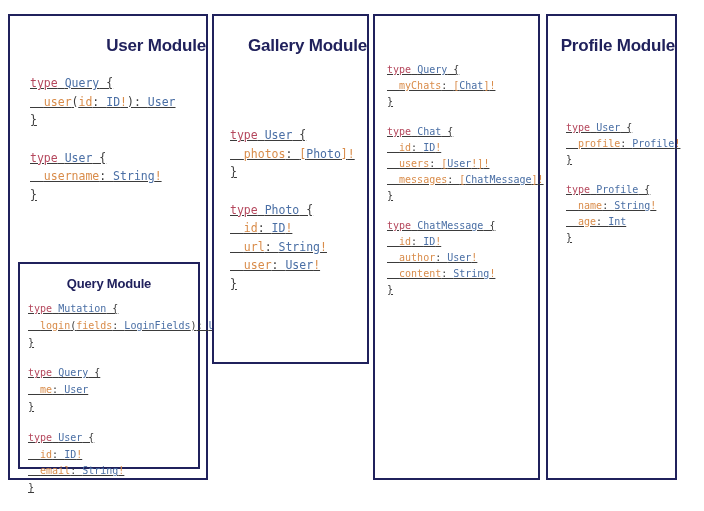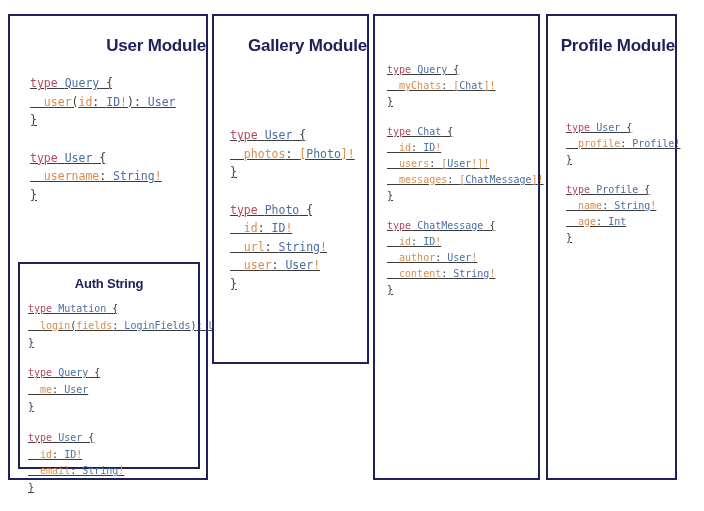--- a/index.html
+++ b/index.html
@@ -139,21 +139,21 @@
 </head>
 <body>
 
 <div class="canvas">
 
   <div class="panel" id="panel-user">
     <div class="panel-title">User Module</div>
     <div class="code"><div class="code-block"><div><span class="k">type</span><span class="p"> </span><span class="t">Query</span><span class="p"> {</span></div><div><span class="p">  </span><span class="f">user</span><span class="p">(</span><span class="f">id</span><span class="p">: </span><span class="t">ID</span><span class="b">!</span><span class="p">)</span><span class="p">: </span><span class="t">User</span></div><div><span class="p">}</span></div></div><div class="code-block"><div><span class="k">type</span><span class="p"> </span><span class="t">User</span><span class="p"> {</span></div><div><span class="p">  </span><span class="f">username</span><span class="p">: </span><span class="t">String</span><span class="b">!</span></div><div><span class="p">}</span></div></div></div>
 
     <div id="panel-auth">
-      <div class="panel-title">Auth String</div>
+      <div class="panel-title">Query Module</div>
       <div class="code"><div class="code-block"><div><span class="k">type</span><span class="p"> </span><span class="t">Mutation</span><span class="p"> {</span></div><div><span class="p">  </span><span class="f">login</span><span class="p">(</span><span class="f">fields</span><span class="p">: </span><span class="t">LoginFields</span><span class="p">)</span><span class="p">: </span><span class="t">User</span></div><div><span class="p">}</span></div></div><div class="code-block"><div><span class="k">type</span><span class="p"> </span><span class="t">Query</span><span class="p"> {</span></div><div><span class="p">  </span><span class="f">me</span><span class="p">: </span><span class="t">User</span></div><div><span class="p">}</span></div></div><div class="code-block"><div><span class="k">type</span><span class="p"> </span><span class="t">User</span><span class="p"> {</span></div><div><span class="p">  </span><span class="f">id</span><span class="p">: </span><span class="t">ID</span><span class="b">!</span></div><div><span class="p">  </span><span class="f">email</span><span class="p">: </span><span class="t">String</span><span class="b">!</span></div><div><span class="p">}</span></div></div></div>
     </div>
   </div>
 
   <div class="panel" id="panel-gallery">
     <div class="panel-title">Gallery Module</div>
     <div class="code"><div class="code-block"><div><span class="k">type</span><span class="p"> </span><span class="t">User</span><span class="p"> {</span></div><div><span class="p">  </span><span class="f">photos</span><span class="p">: </span><span class="b">[</span><span class="t">Photo</span><span class="b">]</span><span class="b">!</span></div><div><span class="p">}</span></div></div><div class="code-block"><div><span class="k">type</span><span class="p"> </span><span class="t">Photo</span><span class="p"> {</span></div><div><span class="p">  </span><span class="f">id</span><span class="p">: </span><span class="t">ID</span><span class="b">!</span></div><div><span class="p">  </span><span class="f">url</span><span class="p">: </span><span class="t">String</span><span class="b">!</span></div><div><span class="p">  </span><span class="f">user</span><span class="p">: </span><span class="t">User</span><span class="b">!</span></div><div><span class="p">}</span></div></div></div>
   </div>
 
   <div class="panel" id="panel-chat">

